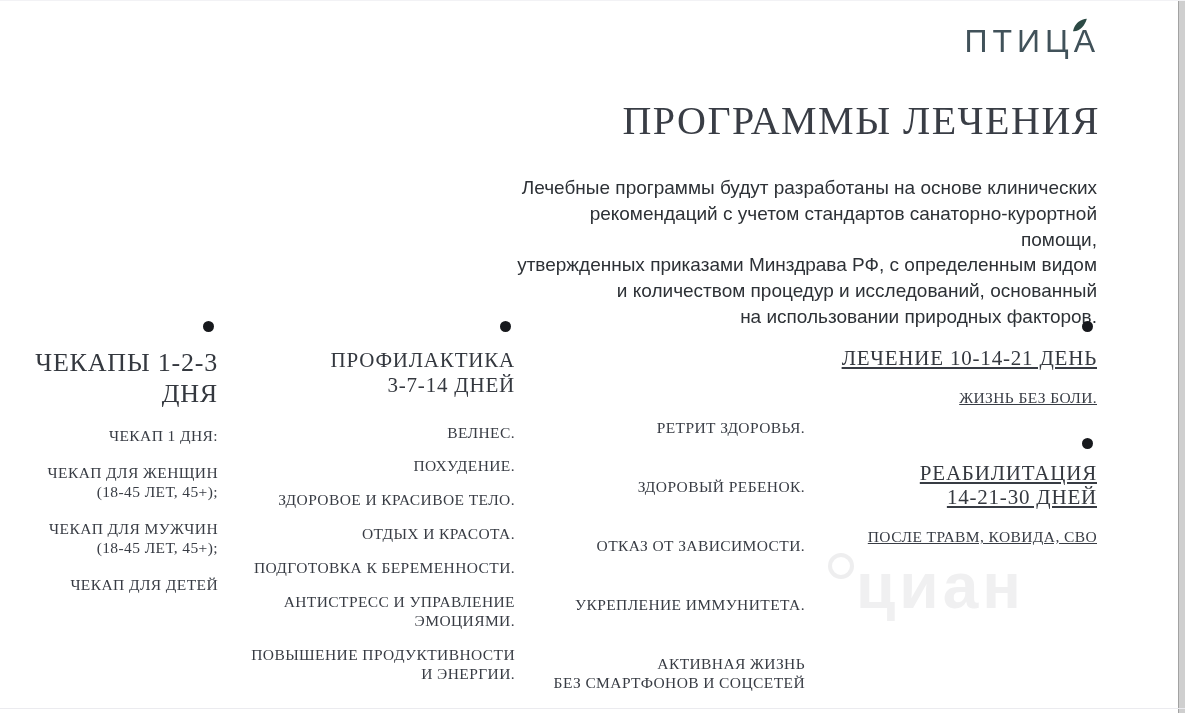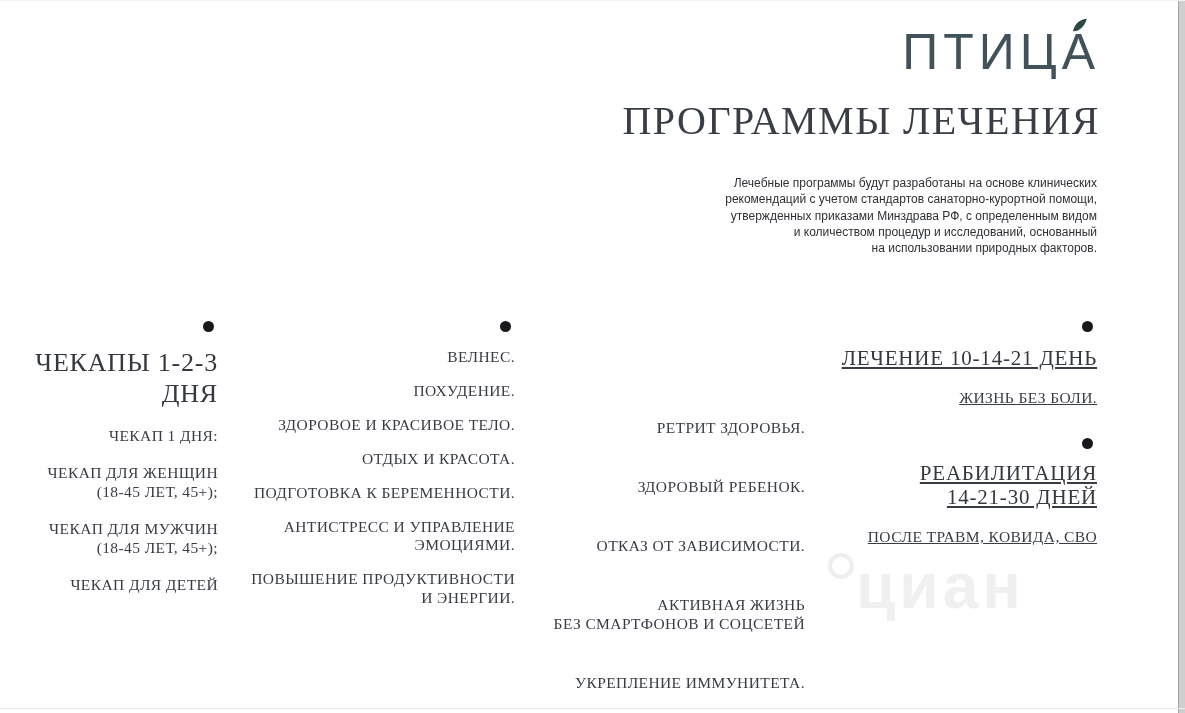--- a/index.html
+++ b/index.html
@@ -10,32 +10,32 @@
   }
   .bottom-line{position:absolute;left:0;right:0;bottom:5px;height:1px;background:#ebebef;}
   .scroll-strip{
     position:absolute;top:0;right:0;width:6px;height:713px;
     background:#cfcfcf;border-left:1px solid #a2a2a2;
   }
   
   .logo{position:absolute;top:22px;right:85px;text-align:right;}
   .logo-text{
     font-family:"Liberation Sans", sans-serif;font-weight:300;
-    font-size:50px;letter-spacing:5px;color:#41525a;
+    font-size:32px;letter-spacing:5px;color:#41525a;
   }
   .leaf{position:absolute;top:-7px;right:14px;width:14px;height:18px;transform:rotate(16deg);}
   
   .page-title{
     position:absolute;top:96px;right:85px;white-space:nowrap;
     font-size:40px;letter-spacing:1.5px;color:#393d45;
   }
   .intro{
     position:absolute;top:174px;right:88px;width:580px;
     font-family:"Liberation Sans", sans-serif;font-weight:500;
-    font-size:12px;line-height:1.36;color:#2d3136;text-align:right;
+    font-size:19px;line-height:1.36;color:#2d3136;text-align:right;
     white-space:pre-line;
   }
   
   .col{position:absolute;display:flex;flex-direction:column;align-items:flex-end;text-align:right;}
   .col-1{top:320px;right:967px;width:240px;}
   .col-2{top:320px;right:670px;width:300px;}
   .col-3{top:418px;right:380px;width:300px;gap:24px;}
   .col-4{top:320px;right:88px;width:280px;text-decoration:underline;}
   .dot{width:11px;height:11px;border-radius:50%;background:#17191d;margin:0 4px 16px 0;}
   .col-4 .dot{margin-bottom:14px;}
@@ -95,38 +95,40 @@
     <div class="item">ЧЕКАП 1 ДНЯ:</div>
     <div class="item">ЧЕКАП ДЛЯ ЖЕНЩИН
 (18-45 ЛЕТ, 45+);</div>
     <div class="item">ЧЕКАП ДЛЯ МУЖЧИН
 (18-45 ЛЕТ, 45+);</div>
     <div class="item">ЧЕКАП ДЛЯ ДЕТЕЙ</div>
   </div>
 
   <div class="col col-2">
     <div class="dot"></div>
+    <div class="col-header">ПРОФИЛАКТИКА
+3-7-14 ДНЕЙ</div>
     <div class="item">ВЕЛНЕС.</div>
     <div class="item">ПОХУДЕНИЕ.</div>
     <div class="item">ЗДОРОВОЕ И КРАСИВОЕ ТЕЛО.</div>
     <div class="item">ОТДЫХ И КРАСОТА.</div>
     <div class="item">ПОДГОТОВКА К БЕРЕМЕННОСТИ.</div>
     <div class="item">АНТИСТРЕСС И УПРАВЛЕНИЕ
 ЭМОЦИЯМИ.</div>
     <div class="item">ПОВЫШЕНИЕ ПРОДУКТИВНОСТИ
 И ЭНЕРГИИ.</div>
   </div>
 
   <div class="col col-3">
     <div class="item">РЕТРИТ ЗДОРОВЬЯ.</div>
     <div class="item">ЗДОРОВЫЙ РЕБЕНОК.</div>
     <div class="item">ОТКАЗ ОТ ЗАВИСИМОСТИ.</div>
+    <div class="item">УКРЕПЛЕНИЕ ИММУНИТЕТА.</div>
     <div class="item">АКТИВНАЯ ЖИЗНЬ
 БЕЗ СМАРТФОНОВ И СОЦСЕТЕЙ</div>
-    <div class="item">УКРЕПЛЕНИЕ ИММУНИТЕТА.</div>
   </div>
 
   <div class="col col-4">
     <div class="dot"></div>
     <div class="col-header">ЛЕЧЕНИЕ 10-14-21 ДЕНЬ</div>
     <div class="item item-pain">ЖИЗНЬ БЕЗ БОЛИ.</div>
     <div class="dot second"></div>
     <div class="col-header">РЕАБИЛИТАЦИЯ
 14-21-30 ДНЕЙ</div>
     <div class="item">ПОСЛЕ ТРАВМ, КОВИДА, СВО</div>

